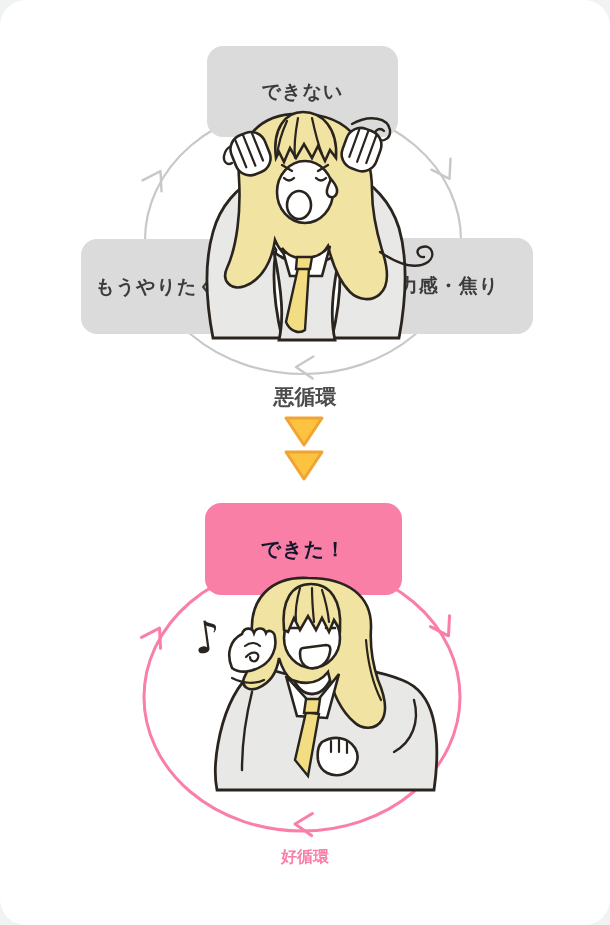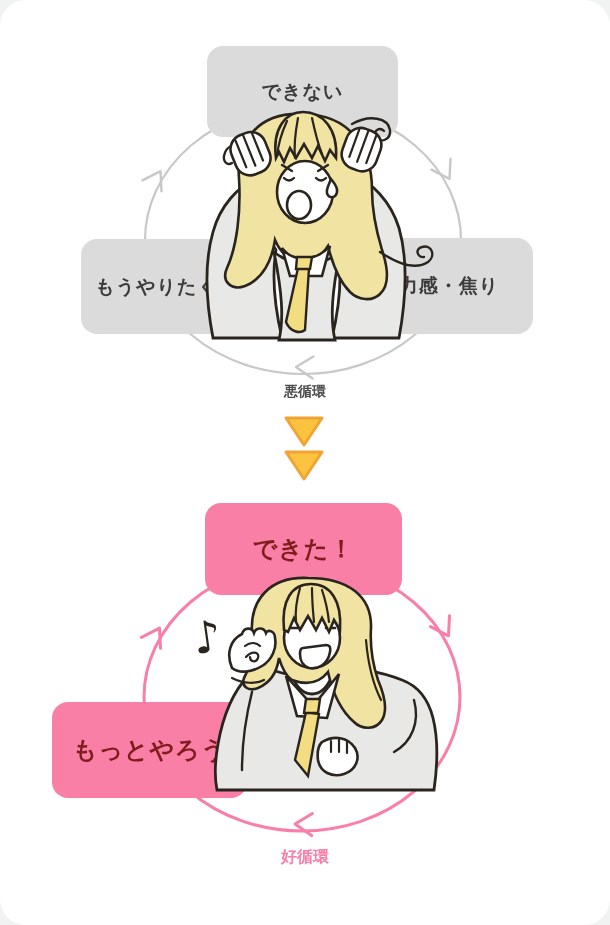--- a/index.html
+++ b/index.html
@@ -5,23 +5,23 @@
   html,body{margin:0;padding:0;background:var(--page-bg,#f1f2f2);}
   *{box-sizing:border-box;}
   body{font-family:"DejaVu Sans",sans-serif;}
   #card{position:relative;width:610px;height:925px;background:var(--card,#fff);
         border-radius:26px;overflow:hidden;margin:0 auto;}
   .cycle{position:absolute;left:0;width:610px;}
   .layer{position:absolute;left:0;top:0;pointer-events:none;}
   .cycle-box{position:absolute;display:flex;align-items:center;justify-content:center;
              border-radius:16px;font-weight:700;letter-spacing:1px;text-align:center;}
   .bad .cycle-box{background:var(--gray-box,#dbdbdb);color:var(--box-text,#3b3b3b);font-size:19px;}
-  .good .cycle-box{background:var(--pink,#f97fa7);color:#7f1d1d;font-size:24px;}
+  .good .cycle-box{background:var(--pink,#f97fa7);color:#0f172a;font-size:20px;}
   .cycle-caption{position:absolute;left:0;width:100%;text-align:center;font-weight:700;}
-  .bad .cycle-caption{color:var(--bad-label,#4c4c4c);font-size:14px;}
+  .bad .cycle-caption{color:var(--bad-label,#4c4c4c);font-size:21px;}
   .good .cycle-caption{color:var(--pink,#f97fa7);font-size:16px;}
   
   .ring{fill:none;stroke-width:2.2px;}
   .bad-ring{stroke:var(--gray-ring,#c8c8c8);}
   .good-ring{stroke:var(--pink,#f97fa7);stroke-width:3px;}
   .chev{fill:none;stroke-linecap:round;stroke-linejoin:round;}
   .bad-chev{stroke:var(--gray-ring,#c8c8c8);stroke-width:2.4px;}
   .good-chev{stroke:var(--pink,#f97fa7);stroke-width:3px;}
   .tri{fill:var(--arrow-fill,#fbc33f);stroke:var(--arrow-stroke,#f0a433);
        stroke-width:3px;stroke-linejoin:round;}
@@ -101,21 +101,20 @@
 
   <div class="cycle good" style="top:495px;height:430px;">
     <svg class="layer" width="610" height="430" viewBox="0 495 610 430">
       <ellipse class="ring good-ring" cx="302" cy="697" rx="158" ry="134"></ellipse>
       <path class="chev good-chev" d="M-16 -11 L1 0 L-16 11" transform="translate(159,629) rotate(-60)"></path>
       <path class="chev good-chev" d="M-16 -11 L1 0 L-16 11" transform="translate(448,635) rotate(60)"></path>
       <path class="chev good-chev" d="M-16 -11 L1 0 L-16 11" transform="translate(296,824) rotate(182)"></path>
     </svg>
 
     <div class="cycle-box" style="left:205px;top:8px;width:197px;height:92px;">できた！</div>
-    <div class="cycle-box" style="left:52px;top:207px;width:195px;height:96px;">もっとやろう</div>
 
     <svg class="layer" width="610" height="430" viewBox="0 495 610 430">
 
       <path class="sweater" d="M248 676 C233 692 223 716 218 744 C214 766 215 780 217 790 L434 790 C438 762 438 738 433 718 C428 698 418 686 402 680 C382 672 356 667 342 670 L332 676 C322 700 302 700 292 676 L286 674 C272 669 258 670 248 676 Z"></path>
       <path class="ink" stroke-width="2.4" d="M252 692 C246 716 242 744 242 770"></path>
       <path class="ink" stroke-width="2.4" d="M414 700 C420 722 412 742 394 752"></path>
 
       <path class="hair" d="M308 578 C270 576 250 600 252 632 C253 652 250 668 244 678 C241 686 248 692 258 688 C270 683 277 672 279 658 C282 668 286 676 292 680 C308 686 320 682 328 672 C332 690 340 710 354 722 C362 730 376 730 382 720 C388 710 384 694 378 680 C372 662 370 644 371 628 C372 596 348 578 308 578 Z"></path>
       <path class="ink" stroke-width="2.2" d="M366 640 C368 664 374 686 381 700"></path>
 

